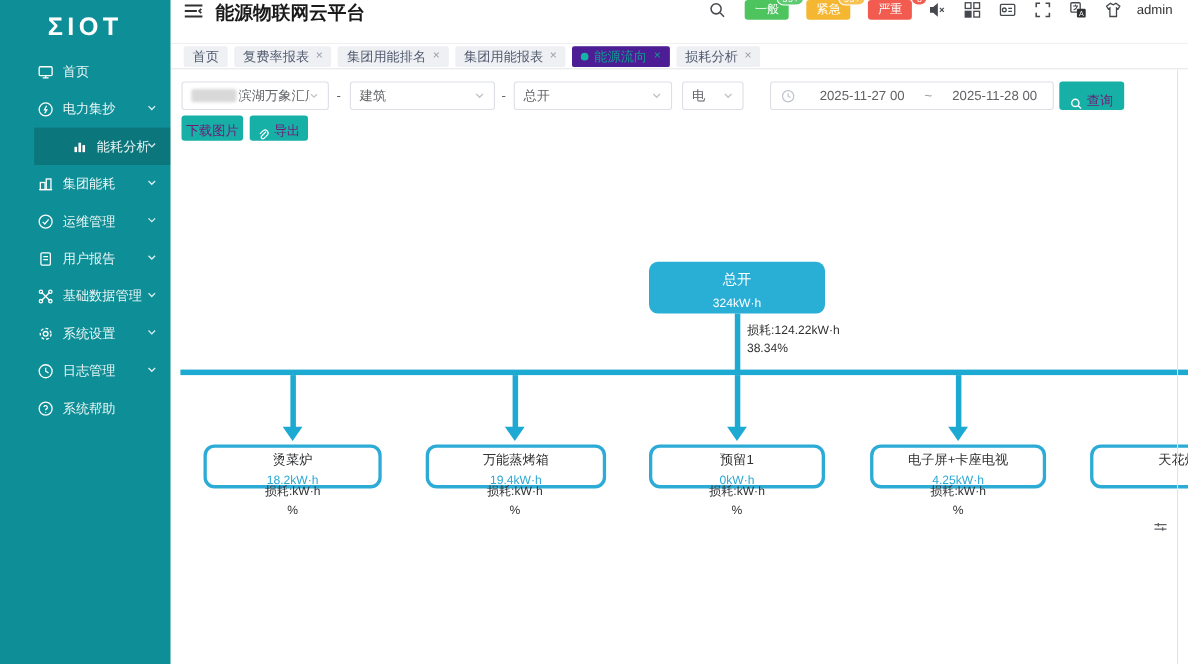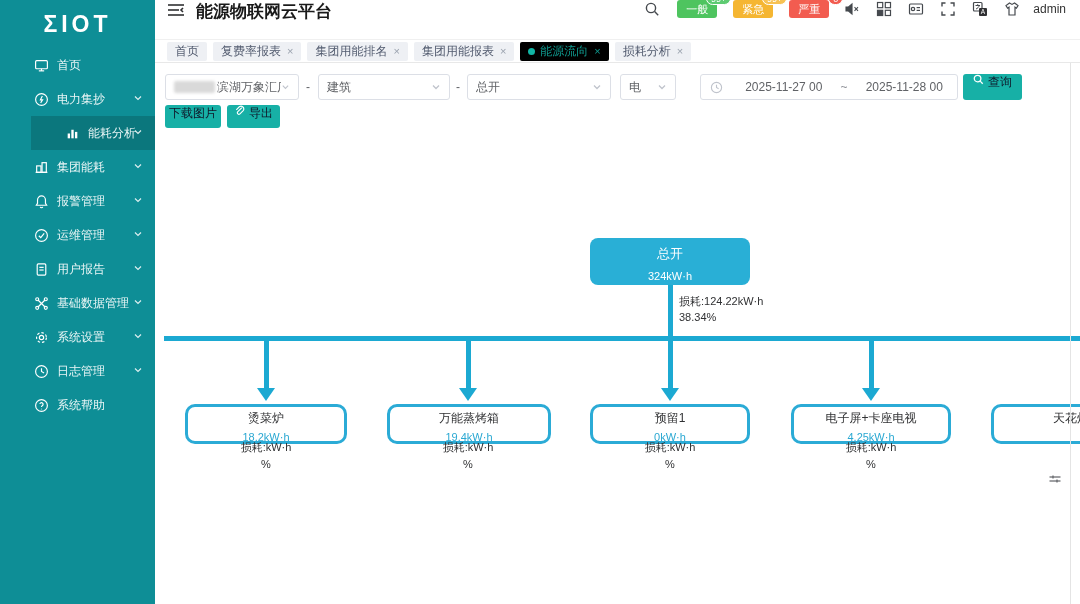--- a/index.html
+++ b/index.html
@@ -31,37 +31,37 @@
   .chip-red   { background:#f25c50; }
   .chip-sup { position:absolute; top:-8px; right:-14px; min-width:14px; padding:0 4px; height:13px; line-height:13px; border-radius:8px; font-size:9px; color:#fff; text-align:center; border:1px solid #fff; }
   .chip-green .chip-sup { background:#5ecb72; }
   .chip-yellow .chip-sup{ background:#f7c254; }
   .chip-red .chip-sup   { background:#f25c50; }
   .admin { margin-left:12px; font-size:12px; color:#333; cursor:pointer; }
 
   
   .tabbar { position:absolute; left:155px; top:40px; width:925px; height:23px; background:#fff; border-bottom:1px solid #e8e8e8; display:flex; align-items:center; padding-left:12px; z-index:4; }
   .tab { display:flex; align-items:center; height:19px; padding:0 8px; margin-right:6px; background:#eef0f4; border-radius:2px; font-size:12px; color:#515a6e; cursor:pointer; white-space:nowrap; }
-  .tab.active { background:#000000; color:#0f9a8f; }
+  .tab.active { background:#4c1d95; color:#0f9a8f; }
   .tab-dot { width:7px; height:7px; border-radius:50%; background:#12b5a5; margin-right:5px; }
   .tab-close { margin-left:6px; font-size:11px; color:#9aa2ae; line-height:1; }
   .tab.active .tab-close { color:#0f9a8f; }
 
   
   .content { position:absolute; left:155px; top:63px; width:925px; height:541px; background:#fff; overflow:hidden; }
 
   .sel { position:absolute; height:26px; border:1px solid #dcdfe6; border-radius:3px; background:#fff; display:flex; align-items:center; padding:0 8px; font-size:12px; color:#606266; cursor:pointer; }
   .sel-chev { margin-left:auto; width:10px; height:10px; }
   .redact { display:inline-block; width:46px; height:12px; background:#d9d9d9; border-radius:2px; filter:blur(1.5px); margin-right:2px; }
   .dash { position:absolute; top:11px; height:26px; line-height:26px; font-size:12px; color:#606266; }
   .datepicker { position:absolute; left:545px; top:11px; width:258px; height:26px; border:1px solid #dcdfe6; border-radius:3px; display:flex; align-items:center; font-size:12px; color:#606266; cursor:pointer; }
   .dp-clock { width:13px; height:13px; margin:0 8px 0 9px; }
   .dp-text { flex:1; text-align:center; }
   .dp-sep { padding:0 4px; color:#909399; }
-  .btn { border:none; border-radius:3px; color:#0f172a; font-size:12px; cursor:pointer; display:flex; align-items:flex-start; justify-content:center; }
+  .btn { border:none; border-radius:3px; color:#701a75; font-size:12px; cursor:pointer; display:flex; align-items:flex-end; justify-content:center; }
   .btn-teal { background:#17b0a6; }
   .btn svg { margin-right:4px; }
   .btn-query { position:absolute; left:808px; top:11px; width:59px; height:26px; }
   .btn-download { position:absolute; left:10px; top:42px; width:56px; height:23px; }
   .btn-export { position:absolute; left:72px; top:42px; width:53px; height:23px; }
 
   
   .node-root { position:absolute; left:435px; top:175px; width:160px; height:47px; background:#29afd6; border-radius:8px; color:#fff; text-align:center; cursor:pointer; }
   .nr-label { font-size:13px; margin-top:7px; }
   .nr-value { font-size:11px; margin-top:7px; }
@@ -139,32 +139,20 @@
               <rect x="7.5" y="2.5" width="4" height="9"></rect>
               <line x1="1.5" y1="11.5" x2="12.5" y2="11.5"></line>
             </svg>
           </span>
         <span class="mi-label">集团能耗</span>
         <svg class="mi-chev" viewBox="0 0 10 10" fill="none" stroke="#fff" stroke-width="1.2">
             <polyline points="2,3.5 5,6.5 8,3.5"></polyline>
           </svg>
       </div>
 
-      <div class="menu-item">
-        <span class="mi-icon">
-            <svg viewBox="0 0 14 14" fill="none" stroke="#fff" stroke-width="1.1">
-              <path d="M7 1.8 a3.7 3.7 0 0 1 3.7 3.7 v3.2 l1.1 1.8 H2.2 l1.1-1.8 V5.5 A3.7 3.7 0 0 1 7 1.8 z"></path>
-              <path d="M5.8 12 a1.3 1.3 0 0 0 2.4 0"></path>
-            </svg>
-          </span>
-        <span class="mi-label">报警管理</span>
-        <svg class="mi-chev" viewBox="0 0 10 10" fill="none" stroke="#fff" stroke-width="1.2">
-            <polyline points="2,3.5 5,6.5 8,3.5"></polyline>
-          </svg>
-      </div>
 
       <div class="menu-item">
         <span class="mi-icon">
             <svg viewBox="0 0 14 14" fill="none" stroke="#fff" stroke-width="1.1">
               <circle cx="7" cy="7" r="5.5"></circle>
               <polyline points="4.5,7.2 6.3,9 9.5,5"></polyline>
             </svg>
           </span>
         <span class="mi-label">运维管理</span>
         <svg class="mi-chev" viewBox="0 0 10 10" fill="none" stroke="#fff" stroke-width="1.2">

